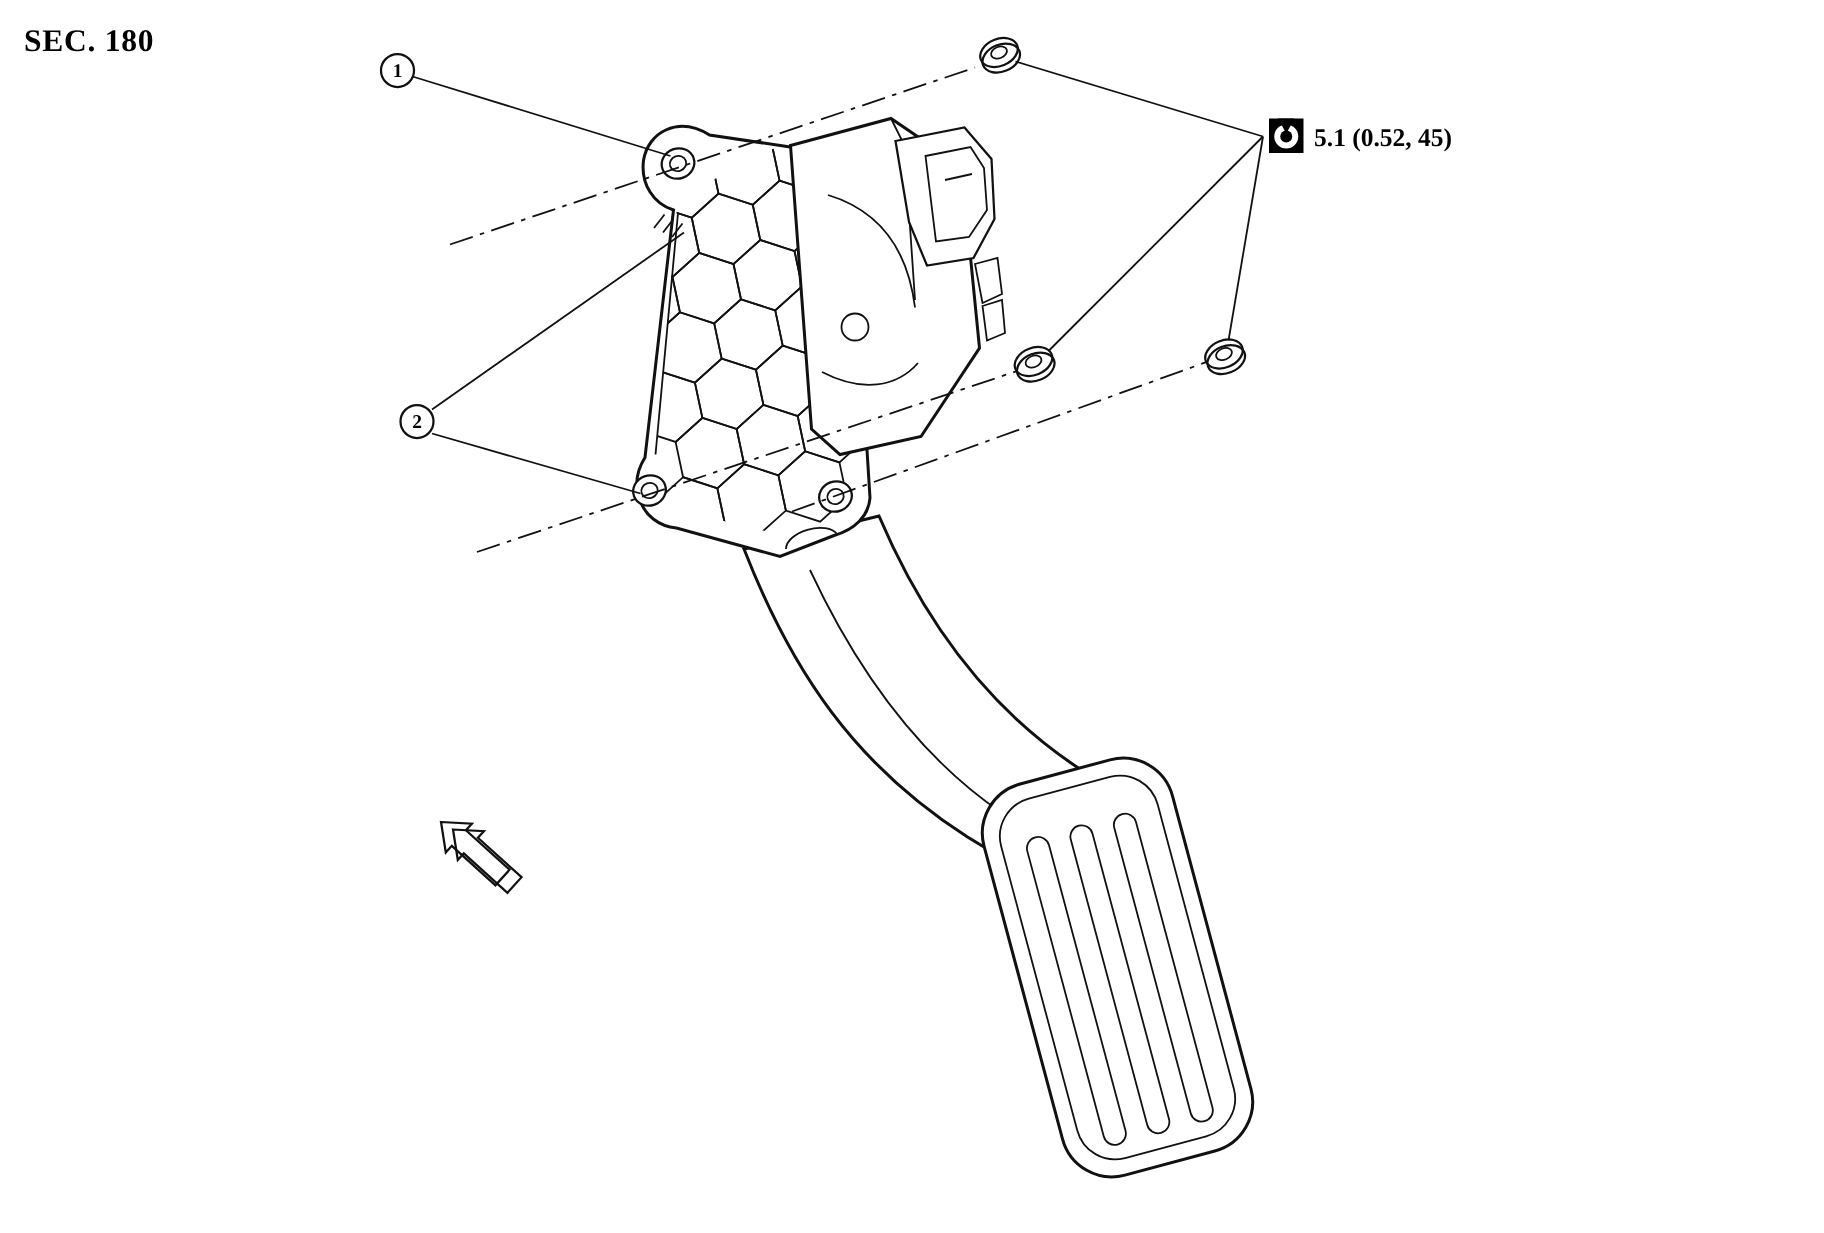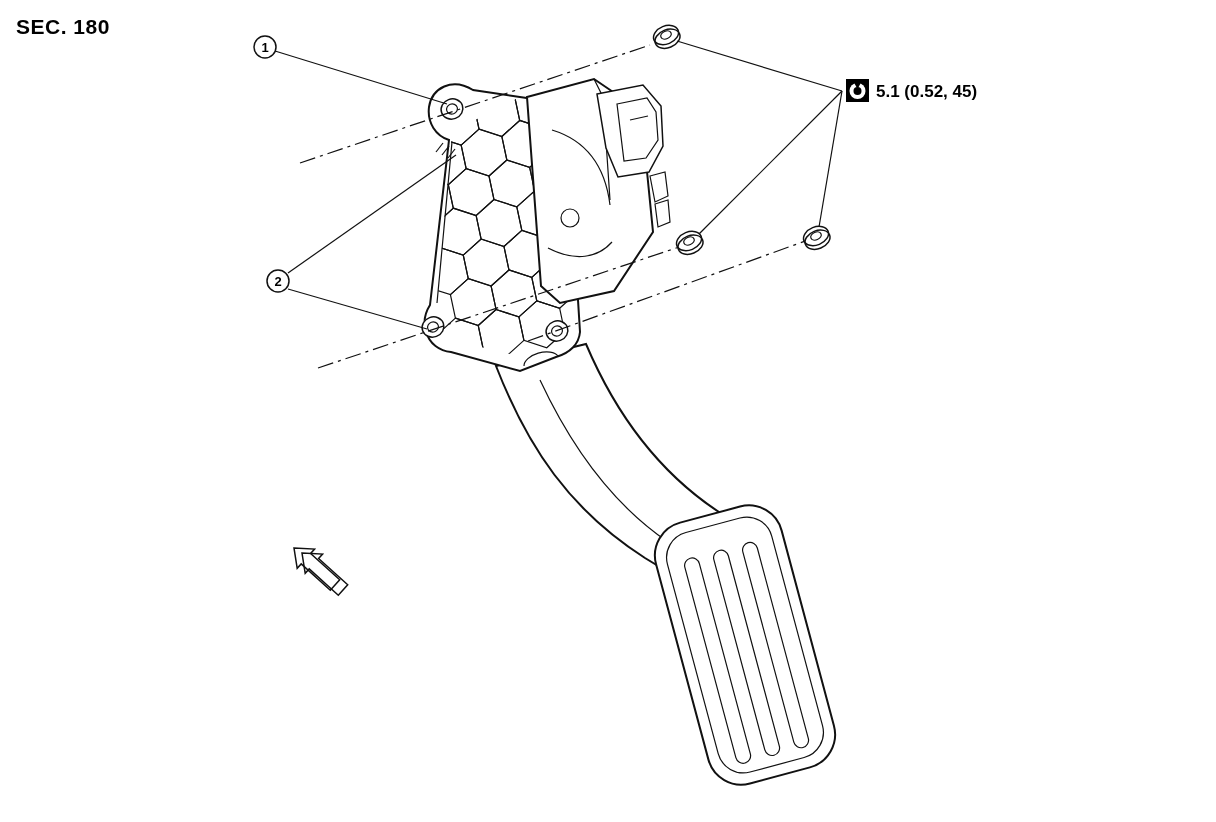--- a/index.html
+++ b/index.html
@@ -5,21 +5,21 @@
   html, body {
     margin: 0;
     padding: 0;
     background: #ffffff;
   }
   .canvas {
     position: relative;
     width: 1216px;
     height: 822px;
     background: #ffffff;
-    font-family: Liberation Sans, sans-serif;
+    font-family: Liberation Serif, serif;
     overflow: hidden;
   }
   svg { position: absolute; inset: 0; display: block; }
   text { fill: #000; }
   .sec-label { font-size: 21px; font-weight: bold; letter-spacing: 0.5px; }
   .callout-num { font-size: 13px; font-weight: bold; text-anchor: middle; }
   .torque-text { font-size: 17px; font-weight: bold; }
   .ln  { stroke: #111; fill: none; }
   .w2  { stroke-width: 2; }
   .w15 { stroke-width: 1.5; }

